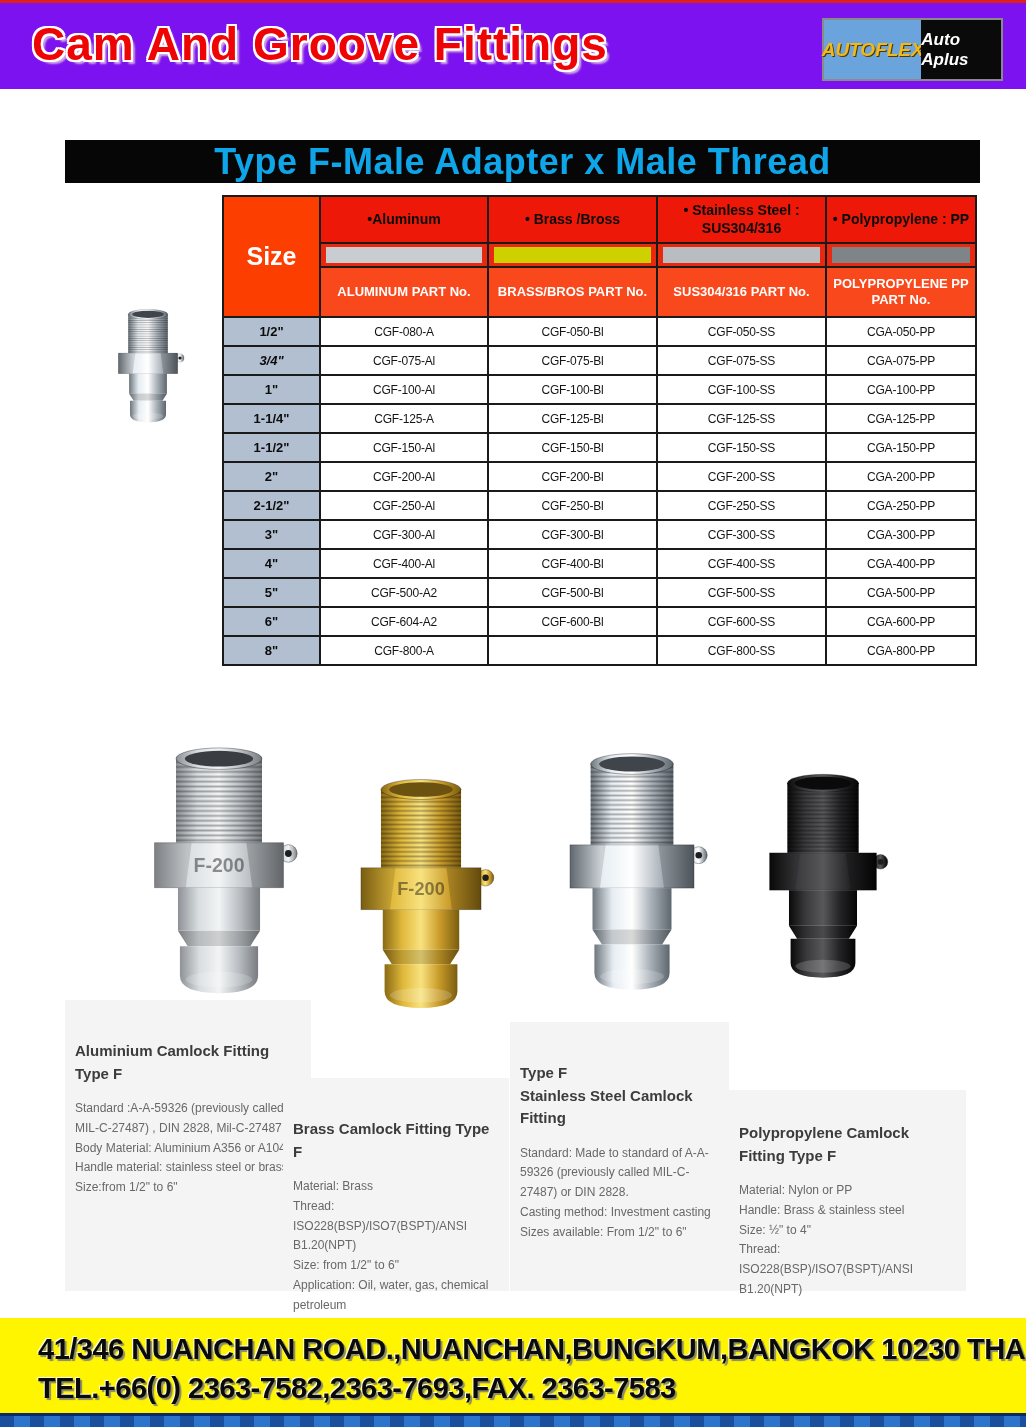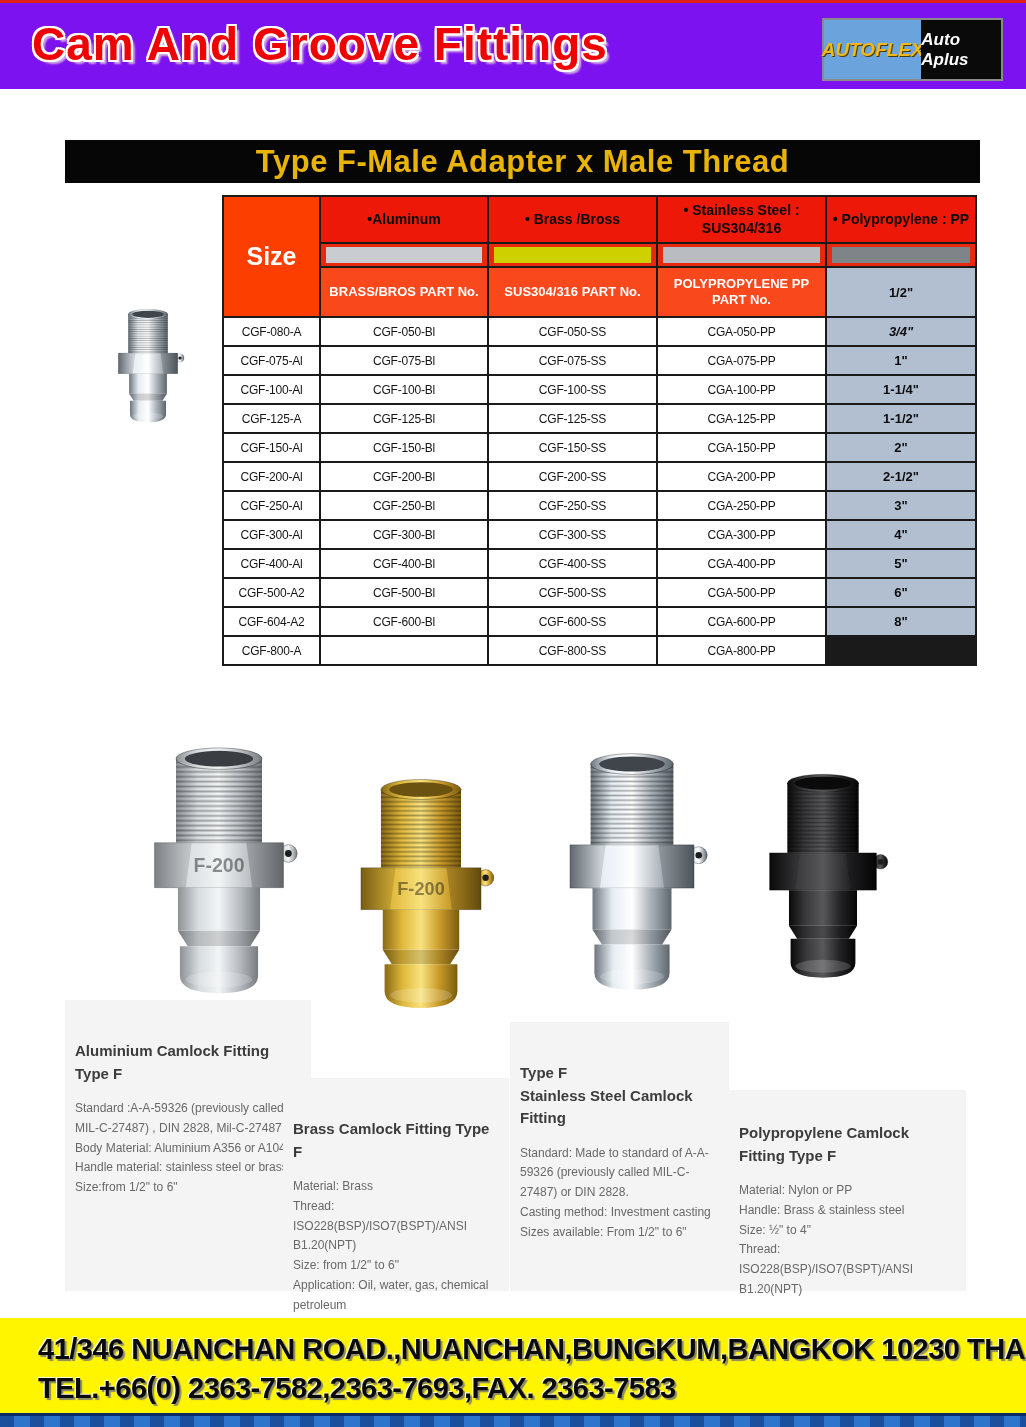--- a/index.html
+++ b/index.html
@@ -22,21 +22,21 @@
         display:flex;box-sizing:border-box;background:#000;}
   .logo-left{width:55%;background:#6ba3dc;display:flex;align-items:center;justify-content:center;}
   .logo-right{width:45%;background:#0a0a0a;display:flex;align-items:center;justify-content:center;}
   .logo-left span{font-style:italic;font-weight:bold;font-size:19px;color:#f2b818;
         text-shadow:1px 1px 0 #4a3a00;letter-spacing:0;}
   .logo-right span{font-style:italic;font-weight:bold;font-size:17px;color:#ffffff;letter-spacing:0;}
 
   
   .black-band{position:absolute;left:65px;top:140px;width:915px;height:43px;background:#060606;
         display:flex;align-items:center;justify-content:center;}
-  .black-band span{color:#eab308;font-size:31px;font-weight:bold;letter-spacing:0.5px;}
+  .black-band span{color:#0ea5e9;font-size:36px;font-weight:bold;letter-spacing:0.5px;}
 
   
   .parts-table{
     position:absolute;left:222px;top:195px;
     display:grid;
     grid-template-columns:95px 166px 167px 167px 148px;
     grid-template-rows:45px 22px 48px repeat(12,27px);
     gap:2px;background:#1a1a1a;border:2px solid #1a1a1a;
   }
   .cell{display:flex;align-items:center;justify-content:center;text-align:center;overflow:hidden;}
@@ -114,20 +114,21 @@
       </div>
       <div class="cell swatch-cell">
         <div class="sw" style="background: rgb(207, 208, 0);"></div>
       </div>
       <div class="cell swatch-cell">
         <div class="sw" style="background: rgb(185, 189, 194);"></div>
       </div>
       <div class="cell swatch-cell">
         <div class="sw" style="background: rgb(127, 132, 136);"></div>
       </div>
+      <div class="cell part-head">ALUMINUM PART No.</div>
       <div class="cell part-head">BRASS/BROS PART No.</div>
       <div class="cell part-head">SUS304/316 PART No.</div>
       <div class="cell part-head">POLYPROPYLENE PP PART No.</div>
       <div class="cell size-cell">1/2"</div>
       <div class="cell part-cell">CGF-080-A</div>
       <div class="cell part-cell">CGF-050-Bl</div>
       <div class="cell part-cell">CGF-050-SS</div>
       <div class="cell part-cell">CGA-050-PP</div>
       <div class="cell size-cell it">3/4"</div>
       <div class="cell part-cell">CGF-075-Al</div>

